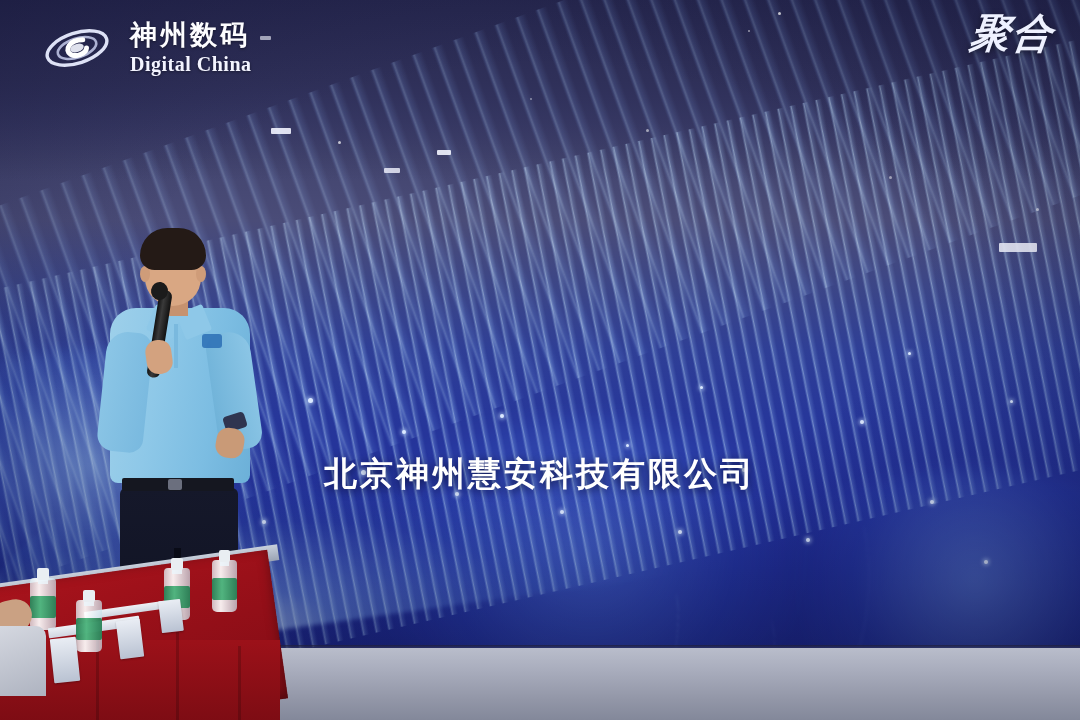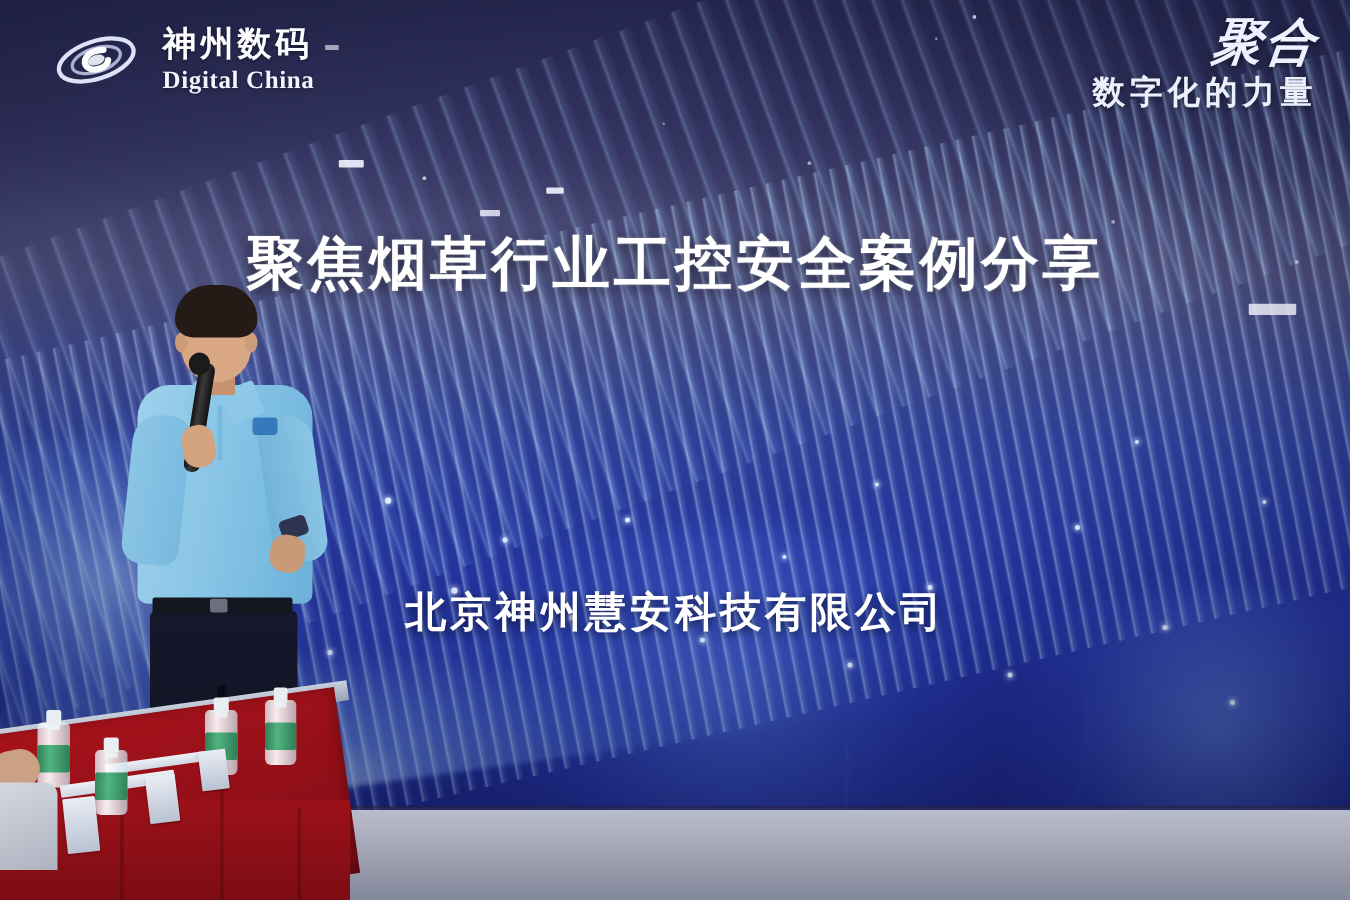--- a/index.html
+++ b/index.html
@@ -126,21 +126,20 @@
   }
   .slide-date{
     position:absolute;left:0;top:348px;width:100%;text-align:center;
     color:#ffffff;font-size:27px;font-weight:700;letter-spacing:2px;
     text-shadow:0 2px 8px rgba(0,0,20,.6);
   }
   .slide-company{
     position:absolute;left:0;top:452px;width:100%;text-align:center;
     color:#ffffff;font-size:33px;font-weight:700;letter-spacing:3px;
     text-shadow:0 2px 8px rgba(0,0,20,.6);
-    margin-top:16px;
   }
 
   
   .floor{
     position:absolute;left:0;top:648px;width:1080px;height:72px;
     background:linear-gradient(180deg,#b9bdcb 0%, #a9adbd 30%, #9397a8 70%, #83889a 100%);
   }
   .floor-edge{
     position:absolute;left:0;top:645px;width:1080px;height:5px;
     background:linear-gradient(180deg,rgba(30,30,60,.8),rgba(150,155,175,.2));
@@ -324,24 +323,22 @@
         </svg>
       </div>
       <div class="logo-text">
         <span class="logo-cn">神州数码</span>
         <span class="logo-en">Digital China</span>
       </div>
     </div>
 
     <div class="brandmark">
       <span class="brand-calli">聚合</span>
-      <span class="brand-sub">数字化的力量</span>
     </div>
 
-    <div class="slide-title">聚焦烟草行业工控安全案例分享</div>
     <div class="slide-company">北京神州慧安科技有限公司</div>
   </div>
 
   <div class="floor-edge"></div>
   <div class="floor"></div>
 
   <div class="speaker">
     <div class="sp-legs"></div>
     <div class="sp-leg-gap"></div>
     <div class="sp-body"></div>

